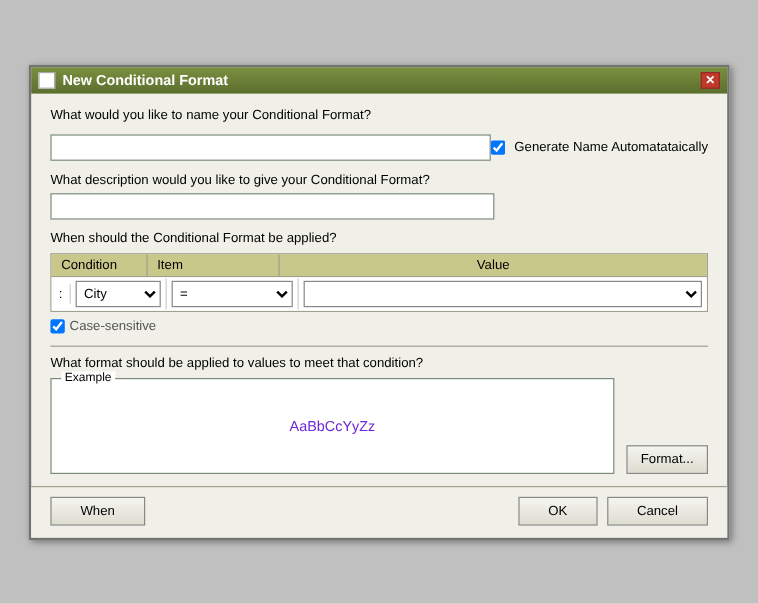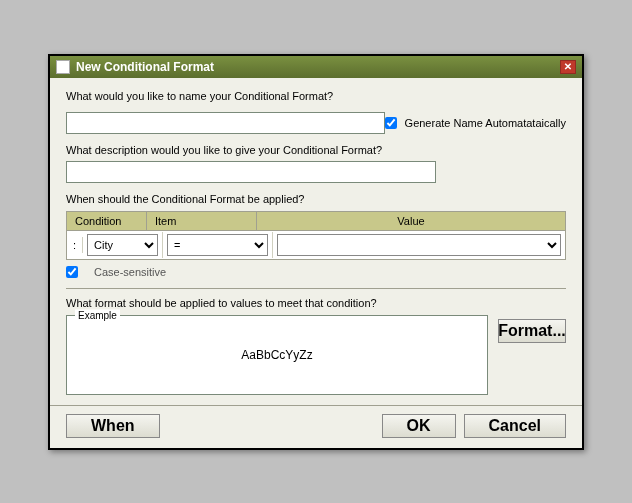--- a/index.html
+++ b/index.html
@@ -13,23 +13,23 @@
       font-family: 'Tahoma', 'Arial', sans-serif;
       font-size: 11px;
       display: flex;
       justify-content: center;
       align-items: center;
       width: 632px;
       height: 503px;
     }
 
     .dialog {
-      width: 536px;
+      width: 584px;
       background: #f0f0e8;
-      border: 2px solid #000000;
+      border: 2px solid #737373;
       box-shadow: 2px 2px 6px rgba(0,0,0,0.4);
       position: relative;
     }
 
     .title-bar {
       background: linear-gradient(to bottom, #7a9040, #5c6e2e);
       color: white;
       font-size: 12px;
       font-weight: bold;
       padding: 4px 6px;
@@ -161,21 +161,21 @@
       width: 100%;
       height: 22px;
       border: 1px solid #888;
       background: white;
       font-size: 11px;
       padding: 1px 2px;
     }
 
     .case-sensitive-row {
       display: flex;
-      gap: 16px;
+      gap: 4px;
       margin: 4px 0 10px 0;
     }
 
     .case-sensitive-row input[type="checkbox"] {
       width: 12px;
       height: 12px;
     }
 
     .case-sensitive-label {
       font-size: 11px;
@@ -183,21 +183,21 @@
     }
 
     .format-section-label {
       font-size: 11px;
       color: #000;
       margin-bottom: 6px;
     }
 
     .example-format-area {
       display: flex;
-      align-items: flex-start;
+      align-items: flex-end;
       gap: 10px;
     }
 
     .example-box {
       flex: 1;
       border: 1px solid #7a8a7a;
       background: white;
       height: 80px;
       display: flex;
       align-items: center;
@@ -211,21 +211,21 @@
       left: 8px;
       background: white;
       padding: 0 3px;
       font-size: 10px;
       color: #000;
       transform: translateY(-50%);
     }
 
     .example-text {
       font-size: 12px;
-      color: #000000;
+      color: #6d28d9;
     }
 
     .format-button {
       width: 68px;
       height: 26px;
       background: linear-gradient(to bottom, #f5f5f0, #dcdcd0);
       border: 1px solid #888;
       font-size: 11px;
       cursor: pointer;
       margin-top: 4px;
@@ -252,27 +252,26 @@
       display: flex;
       gap: 8px;
       margin-left: 35px;
     }
 
     .btn {
       min-width: 64px;
       height: 24px;
       background: linear-gradient(to bottom, #f5f5f0, #dcdcd0);
       border: 1px solid #888;
-      font-size: 16px;
+      font-size: 11px;
       cursor: pointer;
       display: flex;
       align-items: center;
       justify-content: center;
       padding: 0 24px;
-      font-weight: bold;
     }
 
     .btn-help {
       min-width: 56px;
     }
 
     .header-area {
       position: relative;
       display: flex;
       flex-direction: column;

